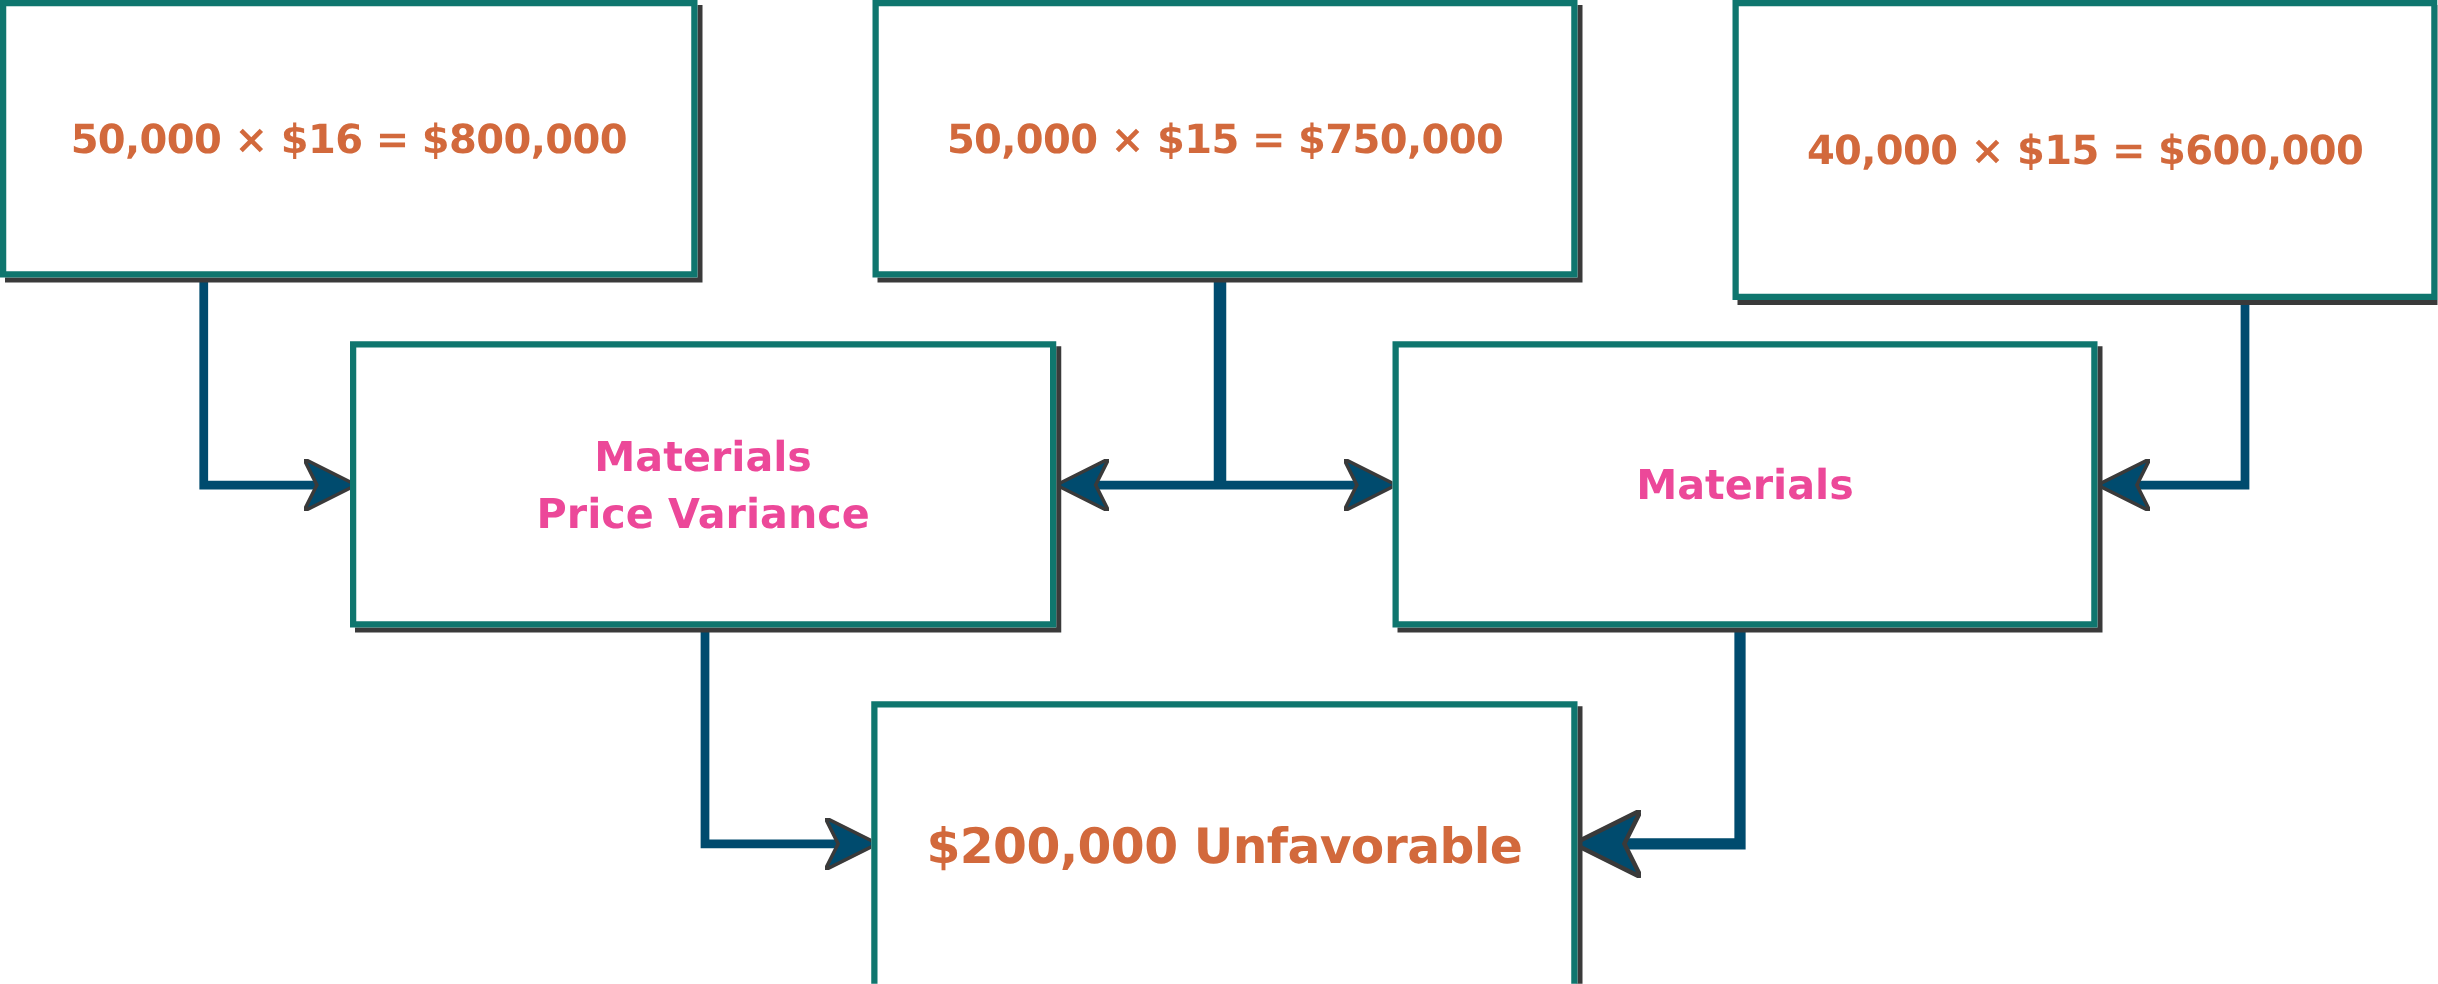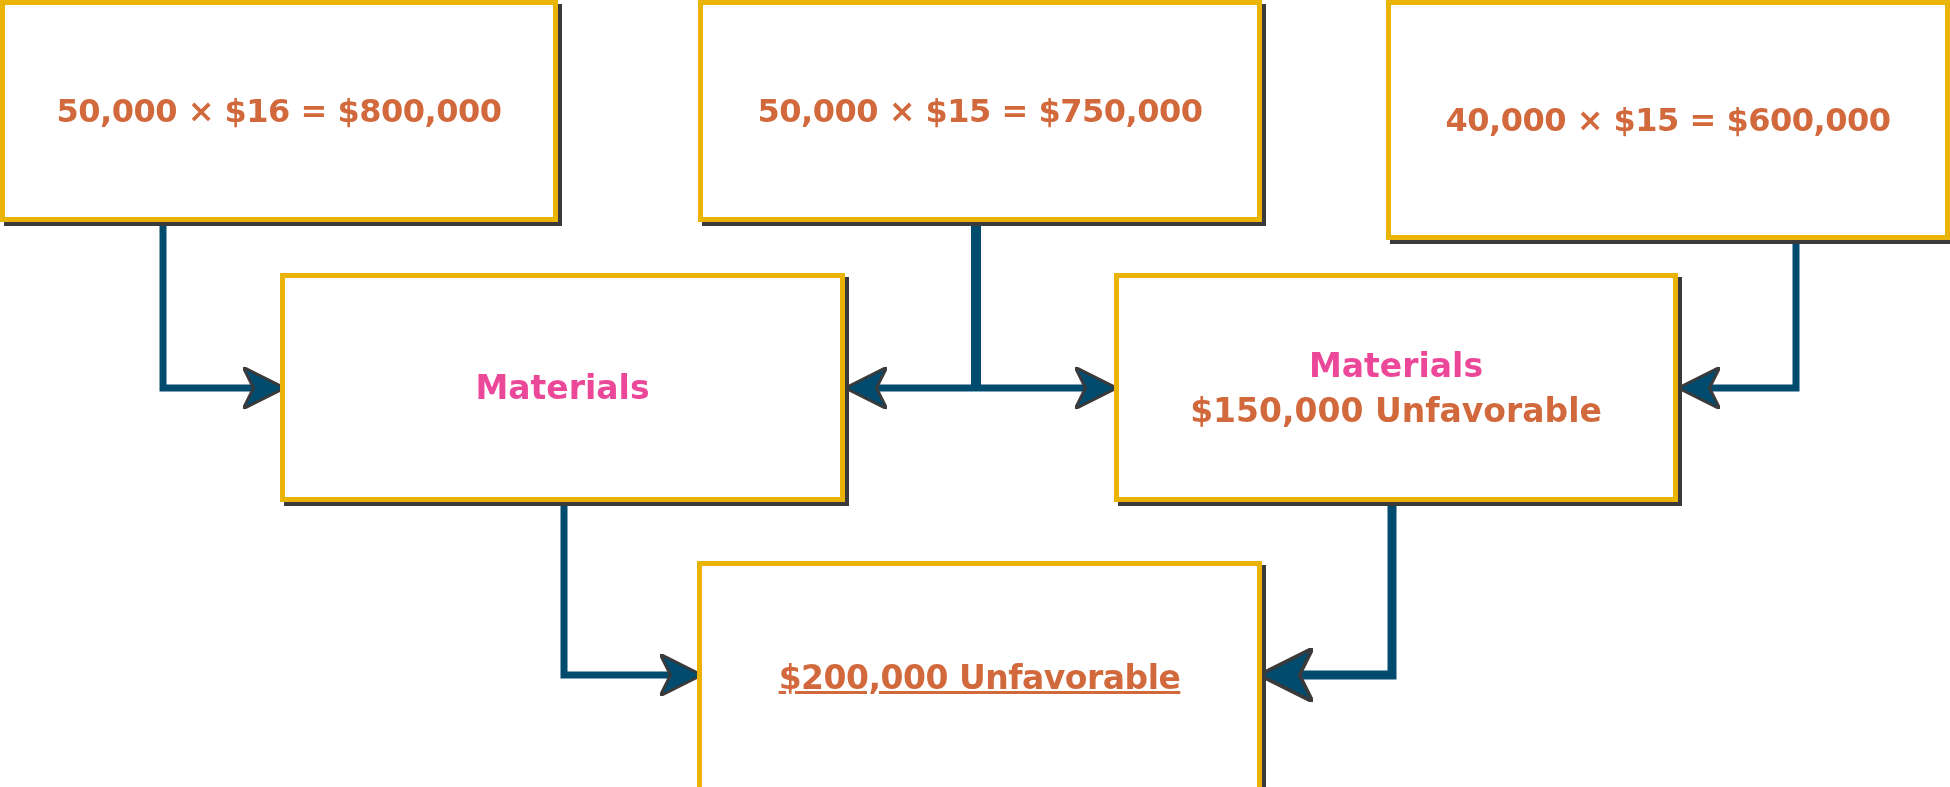--- a/index.html
+++ b/index.html
@@ -1,19 +1,19 @@
 <!DOCTYPE html>
 <html><head>
   <meta charset="utf-8">
   <style>
     html, body { margin: 0; padding: 0; background: #ffffff; }
     body { width: 1950px; height: 787px; position: relative; overflow: hidden;
            font-family: "DejaVu Sans", "Liberation Sans", sans-serif; }
     .box { position: absolute; box-sizing: border-box; background: #fff;
-           border: 5px solid #eab308; box-shadow: 4px 4px 0 #3a3a3a;
+           border: 5px solid #0f766e; box-shadow: 4px 4px 0 #3a3a3a;
            display: flex; flex-direction: column; align-items: center; justify-content: center;
            text-align: center; font-weight: bold; }
     .calc { color: #d2693c; font-size: 32px; letter-spacing: -0.5px; }
     .title { color: #ec4899; font-size: 33px; line-height: 45px; }
     .amount { color: #d2693c; font-size: 33px; line-height: 45px; }
     svg.wires { position: absolute; left: 0; top: 0; }
   </style>
 </head>
 <body>
 
@@ -44,22 +44,22 @@
 </div>
 <div class="box" style="left:698px;top:0;width:564px;height:222px;">
   <span class="calc">50,000 × $15 = $750,000</span>
 </div>
 <div class="box" style="left:1386px;top:0;width:564px;height:240px;">
   <span class="calc">40,000 × $15 = $600,000</span>
 </div>
 
 <div class="box" style="left:280px;top:273px;width:565px;height:229px;">
   <span class="title">Materials</span>
+  <span class="title">Price Variance</span>
 </div>
 
 <div class="box" style="left:1114px;top:273px;width:564px;height:229px;">
   <span class="title">Materials</span>
-  <span class="amount">$150,000 Unfavorable</span>
 </div>
 
 <div class="box" style="left:697px;top:561px;width:565px;height:232px;">
-  <span class="calc" style="font-size:33px;text-decoration:underline;">$200,000 Unfavorable</span>
+  <span class="calc" style="font-size:39px;">$200,000 Unfavorable</span>
 </div>
 
 </body></html>

